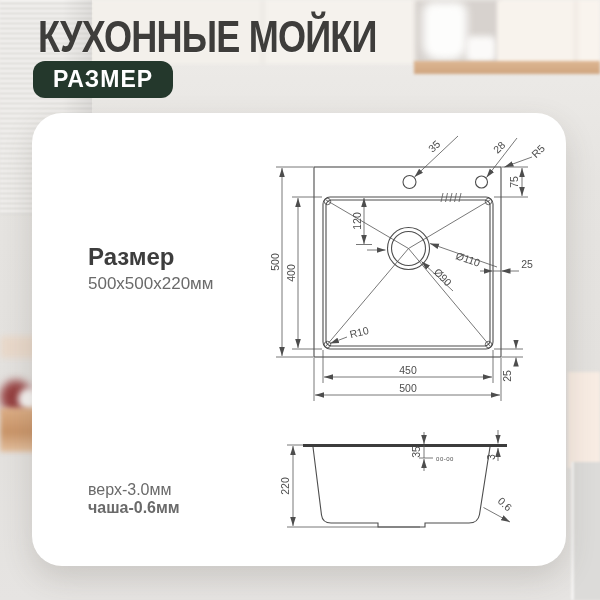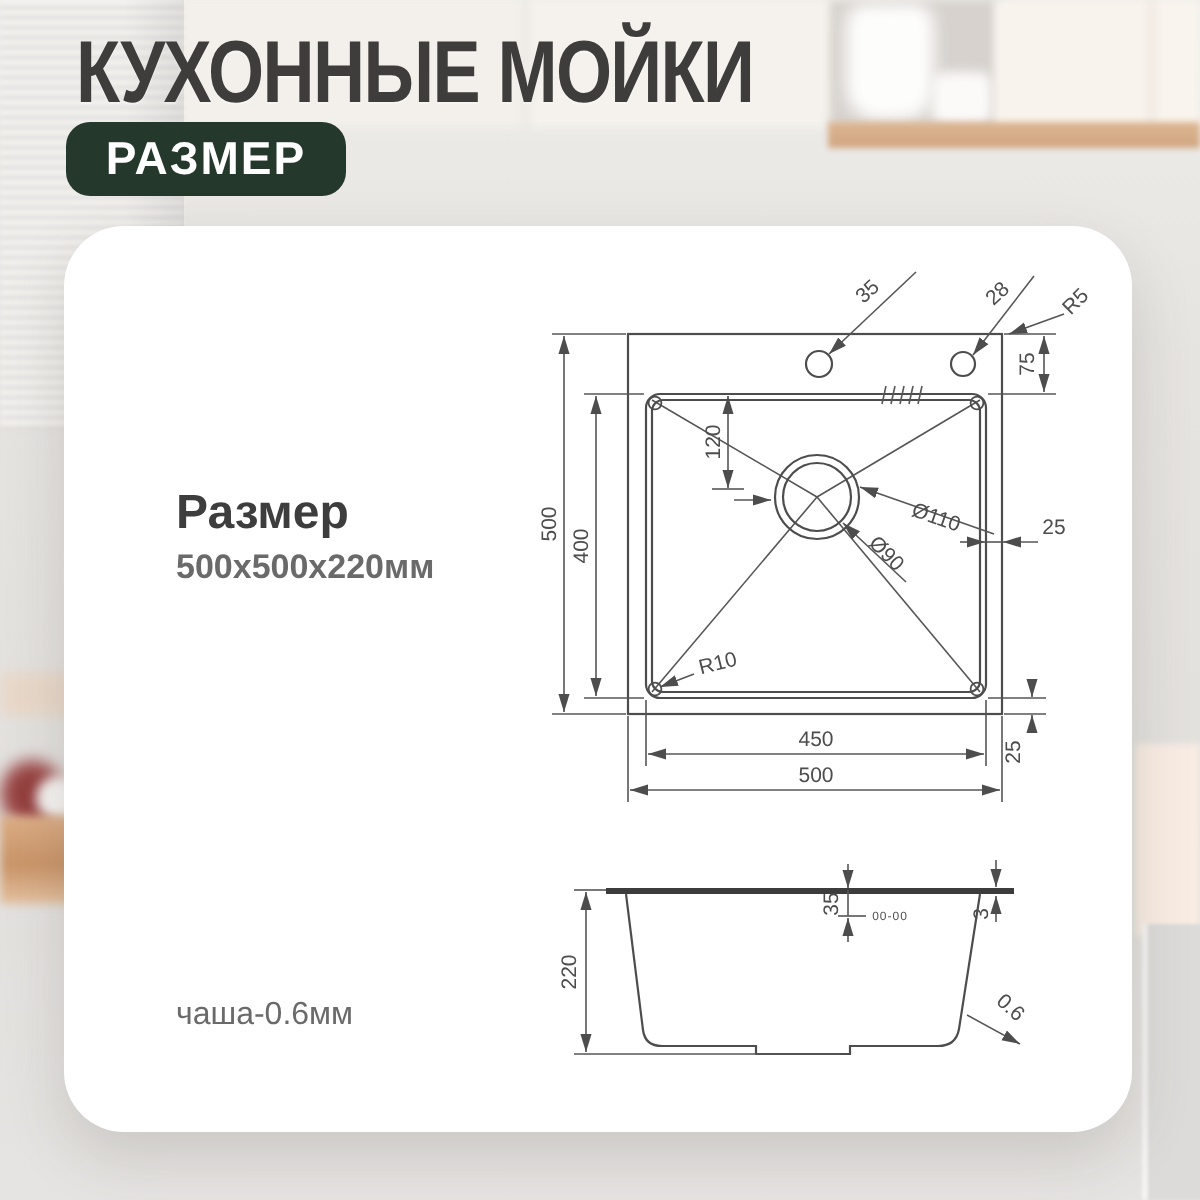--- a/index.html
+++ b/index.html
@@ -32,24 +32,24 @@
          text-shadow:0 1px 1px rgba(255,255,255,.4);}
   .badge{position:absolute;left:33px;top:61px;width:140px;height:37px;border-radius:12px;
          display:flex;align-items:center;justify-content:center;
          color:#ffffff;font-size:23px;font-weight:bold;letter-spacing:1px;}
   
   .card{position:absolute;left:32px;top:113px;width:534px;height:453px;background:#ffffff;
         border-radius:30px;box-shadow:0 12px 30px rgba(80,70,60,.18);}
   .lbl-title{position:absolute;font-weight:bold;color:#3d3d3d;font-size:24px;white-space:nowrap;}
   .lbl-sub{position:absolute;color:#6a6a6a;font-size:17px;white-space:nowrap;}
   #size-title{left:88px;top:243px;}
-  #size-value{left:88px;top:274px;font-weight:bold;}
+  #size-value{left:88px;top:274px;}
   #thick-title{left:88px;top:451px;}
   #thick-line1{left:88px;top:481px;font-size:16px;}
-  #thick-line2{left:88px;top:499px;font-size:16px;}
+  #thick-line2{left:88px;top:499px;font-size:16px;font-weight:bold;}
   
   svg.draw{position:absolute;left:0;top:0;width:600px;height:600px;}
   .ol{stroke:#4d4d4d;stroke-width:1.1;fill:none;}
   .thk{stroke:#3c3c3c;stroke-width:3;fill:none;}
   .dl{stroke:#565656;stroke-width:.8;fill:none;}
   .dt{font-family:"Liberation Sans",sans-serif;font-size:10.5px;fill:#4d4d4d;
       text-anchor:middle;dominant-baseline:central;}
   .dts{font-size:6px;letter-spacing:.5px;}
 </style>
 </head>
@@ -74,20 +74,21 @@
     <div class="panel-br-cream"></div>
     <div class="panel-br-gray"></div>
   </div>
 
   <div class="title">КУХОННЫЕ МОЙКИ</div>
   <div class="badge" style="background:#24382c;">РАЗМЕР</div>
 
   <div class="card"></div>
   <div class="lbl-title" id="size-title">Размер</div>
   <div class="lbl-sub" id="size-value">500x500x220мм</div>
+  <div class="lbl-sub" id="thick-line1">верх-3.0мм</div>
   <div class="lbl-sub" id="thick-line2">чаша-0.6мм</div>
 
   <svg class="draw" viewBox="0 0 600 600">
     <defs>
       <marker id="ah" viewBox="0 0 10 8" markerWidth="9" markerHeight="7.2" refX="10" refY="4" orient="auto-start-reverse" markerUnits="userSpaceOnUse">
         <path d="M0,0.9 L10,4 L0,7.1 Z" fill="#4d4d4d"></path>
       </marker>
     </defs>
 
     <g>

